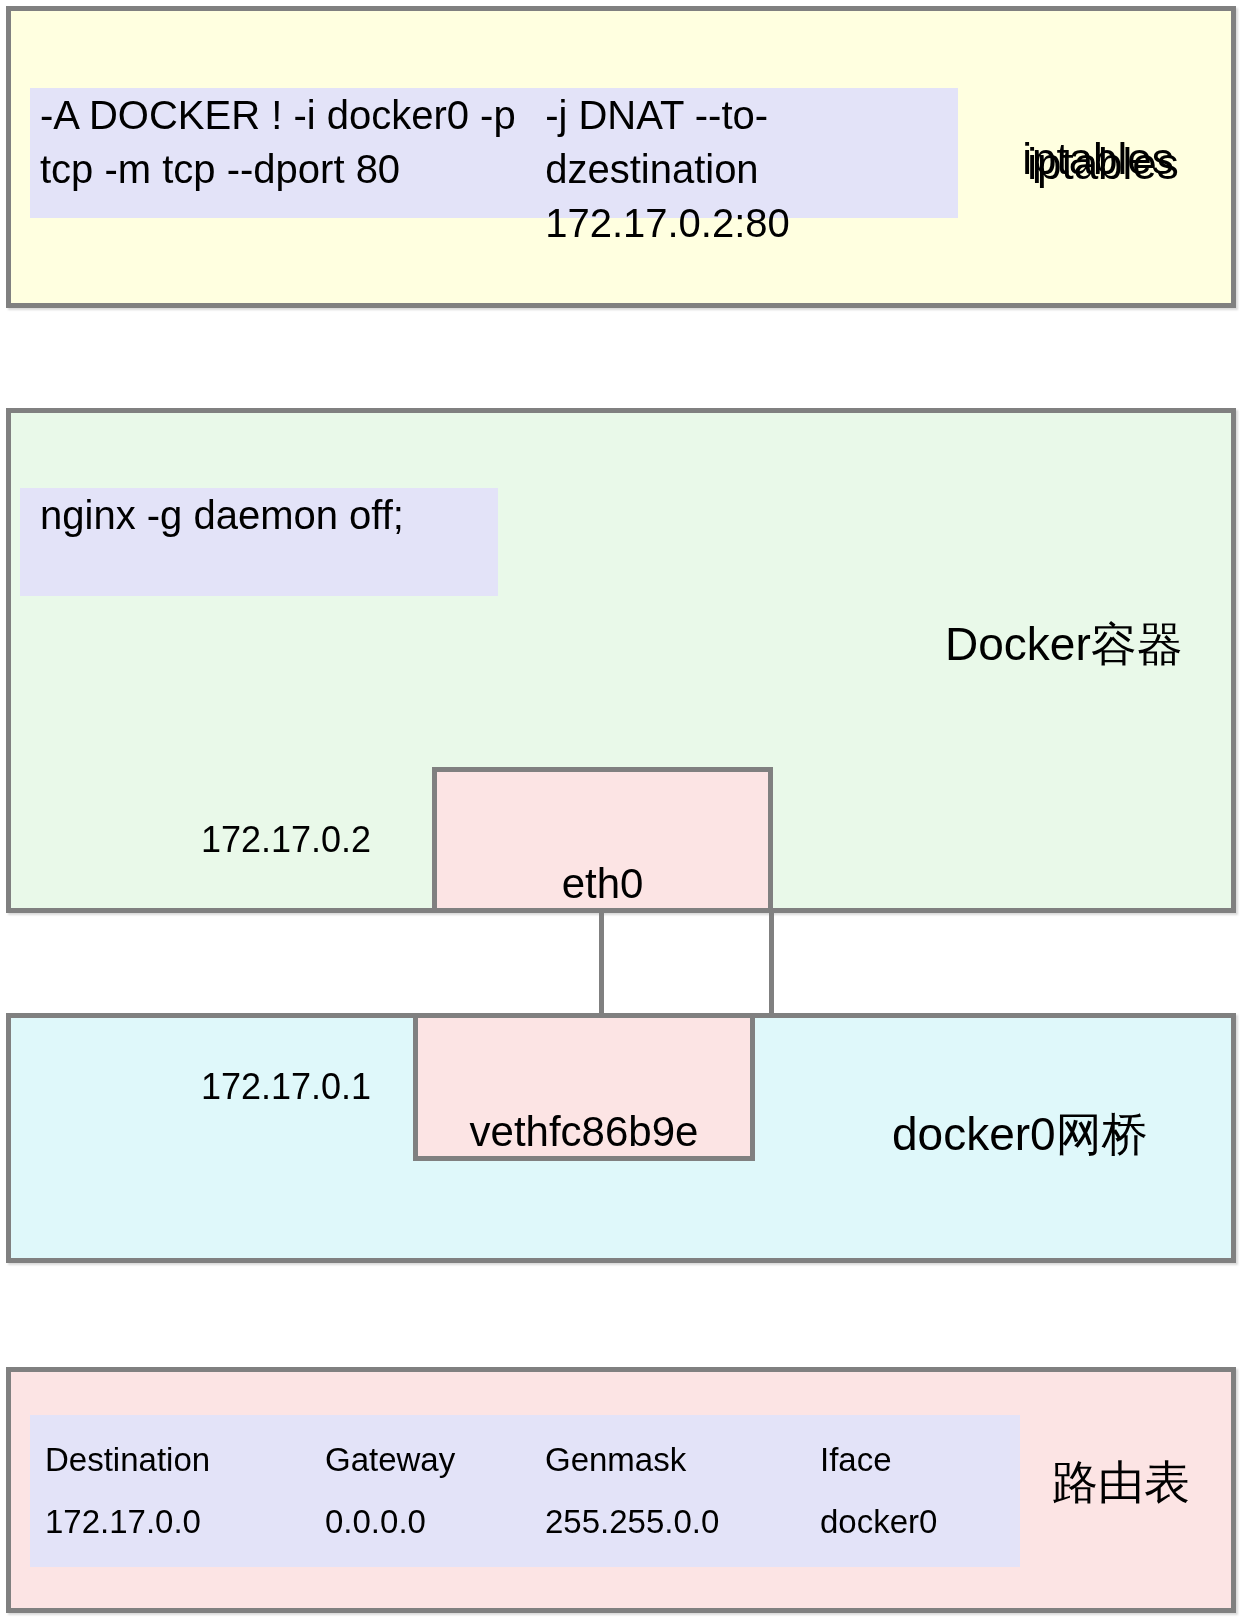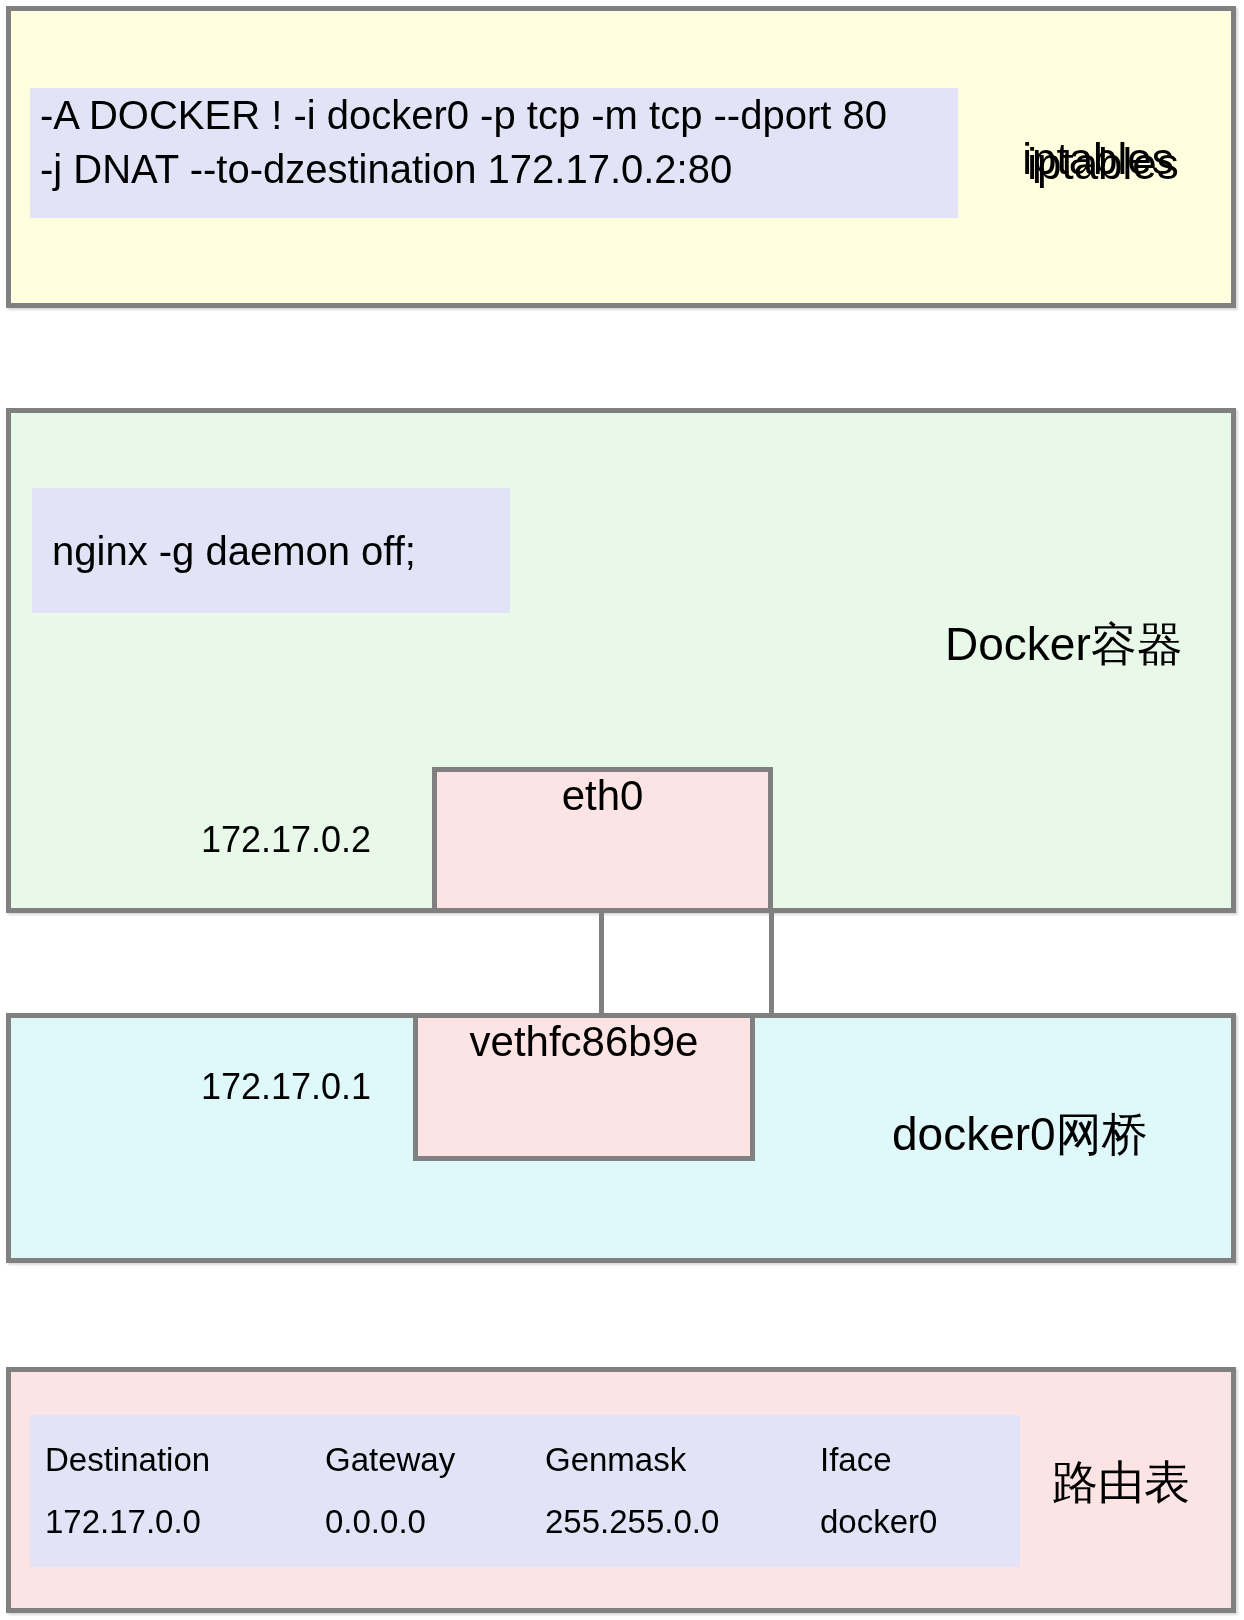--- a/index.html
+++ b/index.html
@@ -25,44 +25,44 @@
 
   .codebox {
     position: absolute;
     background: #E3E3F8;
     box-sizing: border-box;
     font-size: 40px;
     line-height: 54px;
   }
   .codebox.cmd {
     left: 30px; top: 88px; width: 928px; height: 130px;
-    display: flex; flex-direction: column; justify-content: flex-start;
+    display: flex; flex-direction: row; justify-content: flex-start;
     padding-left: 10px;
   }
   .codebox.nginx {
-    left: 32px; top: 488px; width: 478px; height: 125px;
-    display: flex; align-items: center;
+    left: 20px; top: 488px; width: 478px; height: 108px;
+    display: flex; align-items: flex-start;
     padding-left: 20px;
   }
   .codebox.routetbl {
     left: 30px; top: 1415px; width: 990px; height: 152px;
     display: grid;
     grid-template-columns: 280px 220px 275px auto;
     align-content: center;
     padding-left: 15px;
     font-size: 33px;
     line-height: 62px;
   }
 
   .iface-box {
     position: absolute;
     box-sizing: border-box;
     background: #FCE4E4;
     border: 5px solid #808080;
-    display: flex; align-items: flex-start; justify-content: center;
+    display: flex; align-items: flex-end; justify-content: center;
     font-size: 42px;
   }
   .iface-eth0 { left: 432px; top: 767px;  width: 341px; height: 146px; }
   .iface-veth { left: 413px; top: 1013px; width: 342px; height: 148px; }
 
   .connector {
     position: absolute;
     width: 5px;
     background: #808080;
   }

